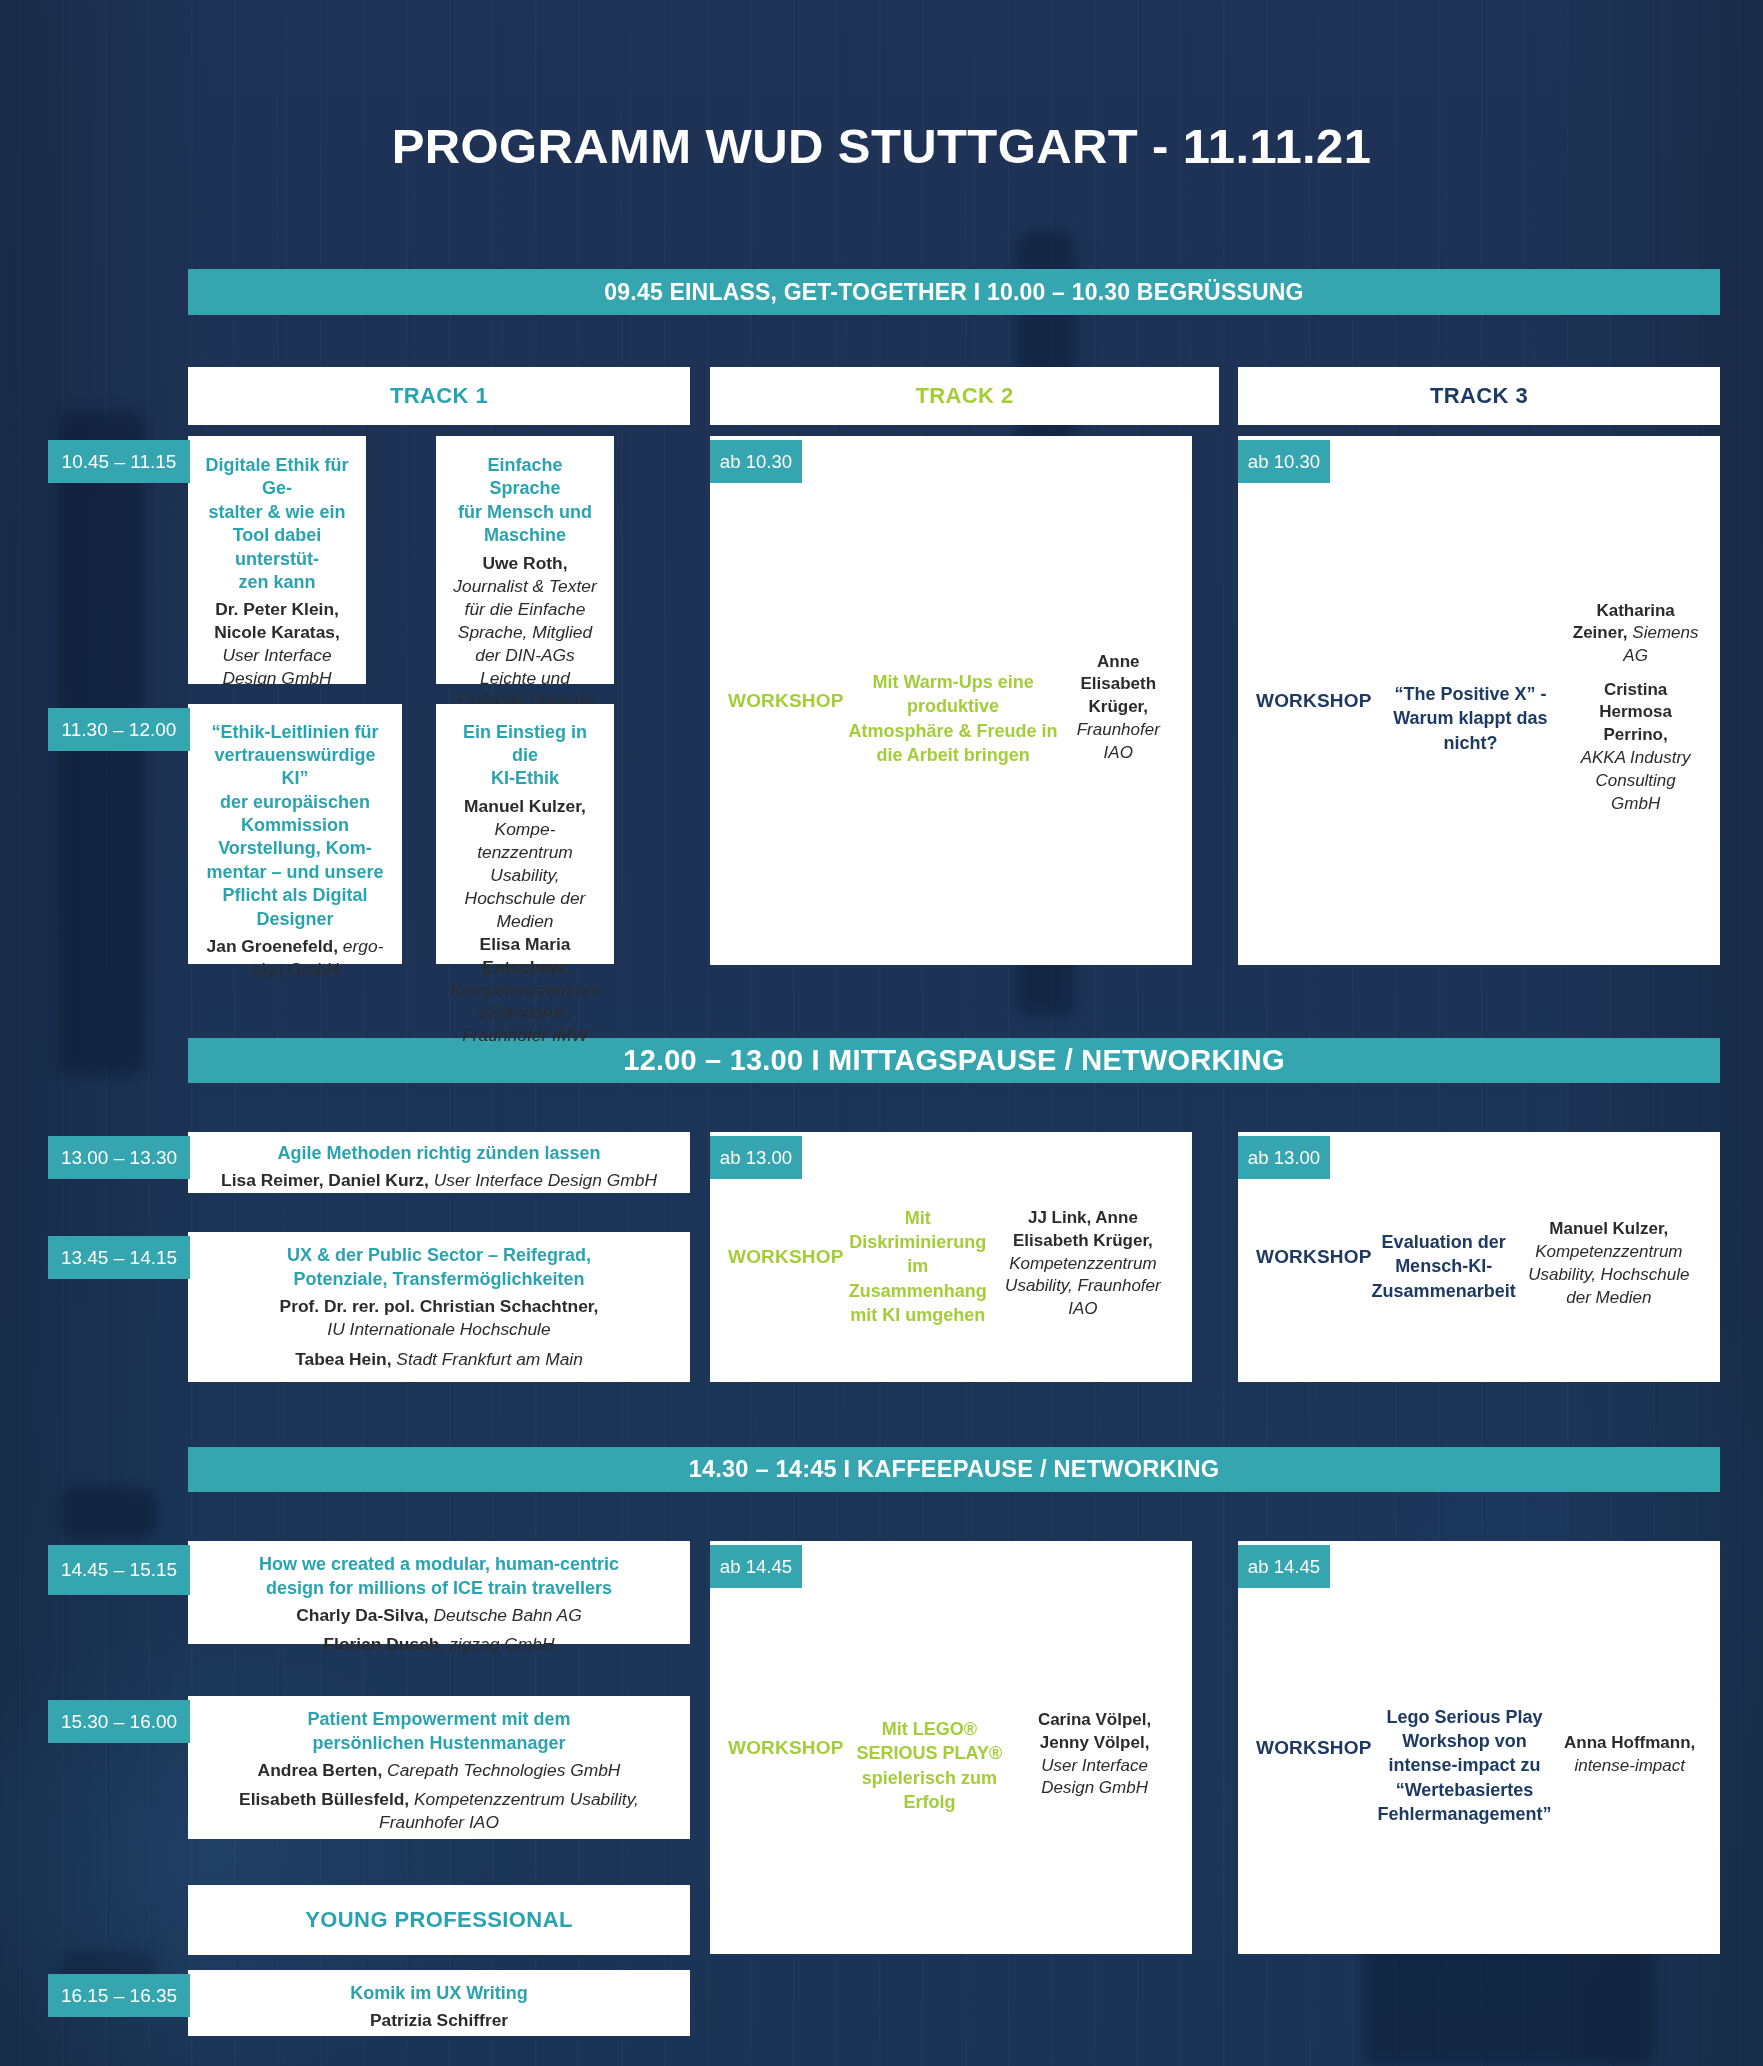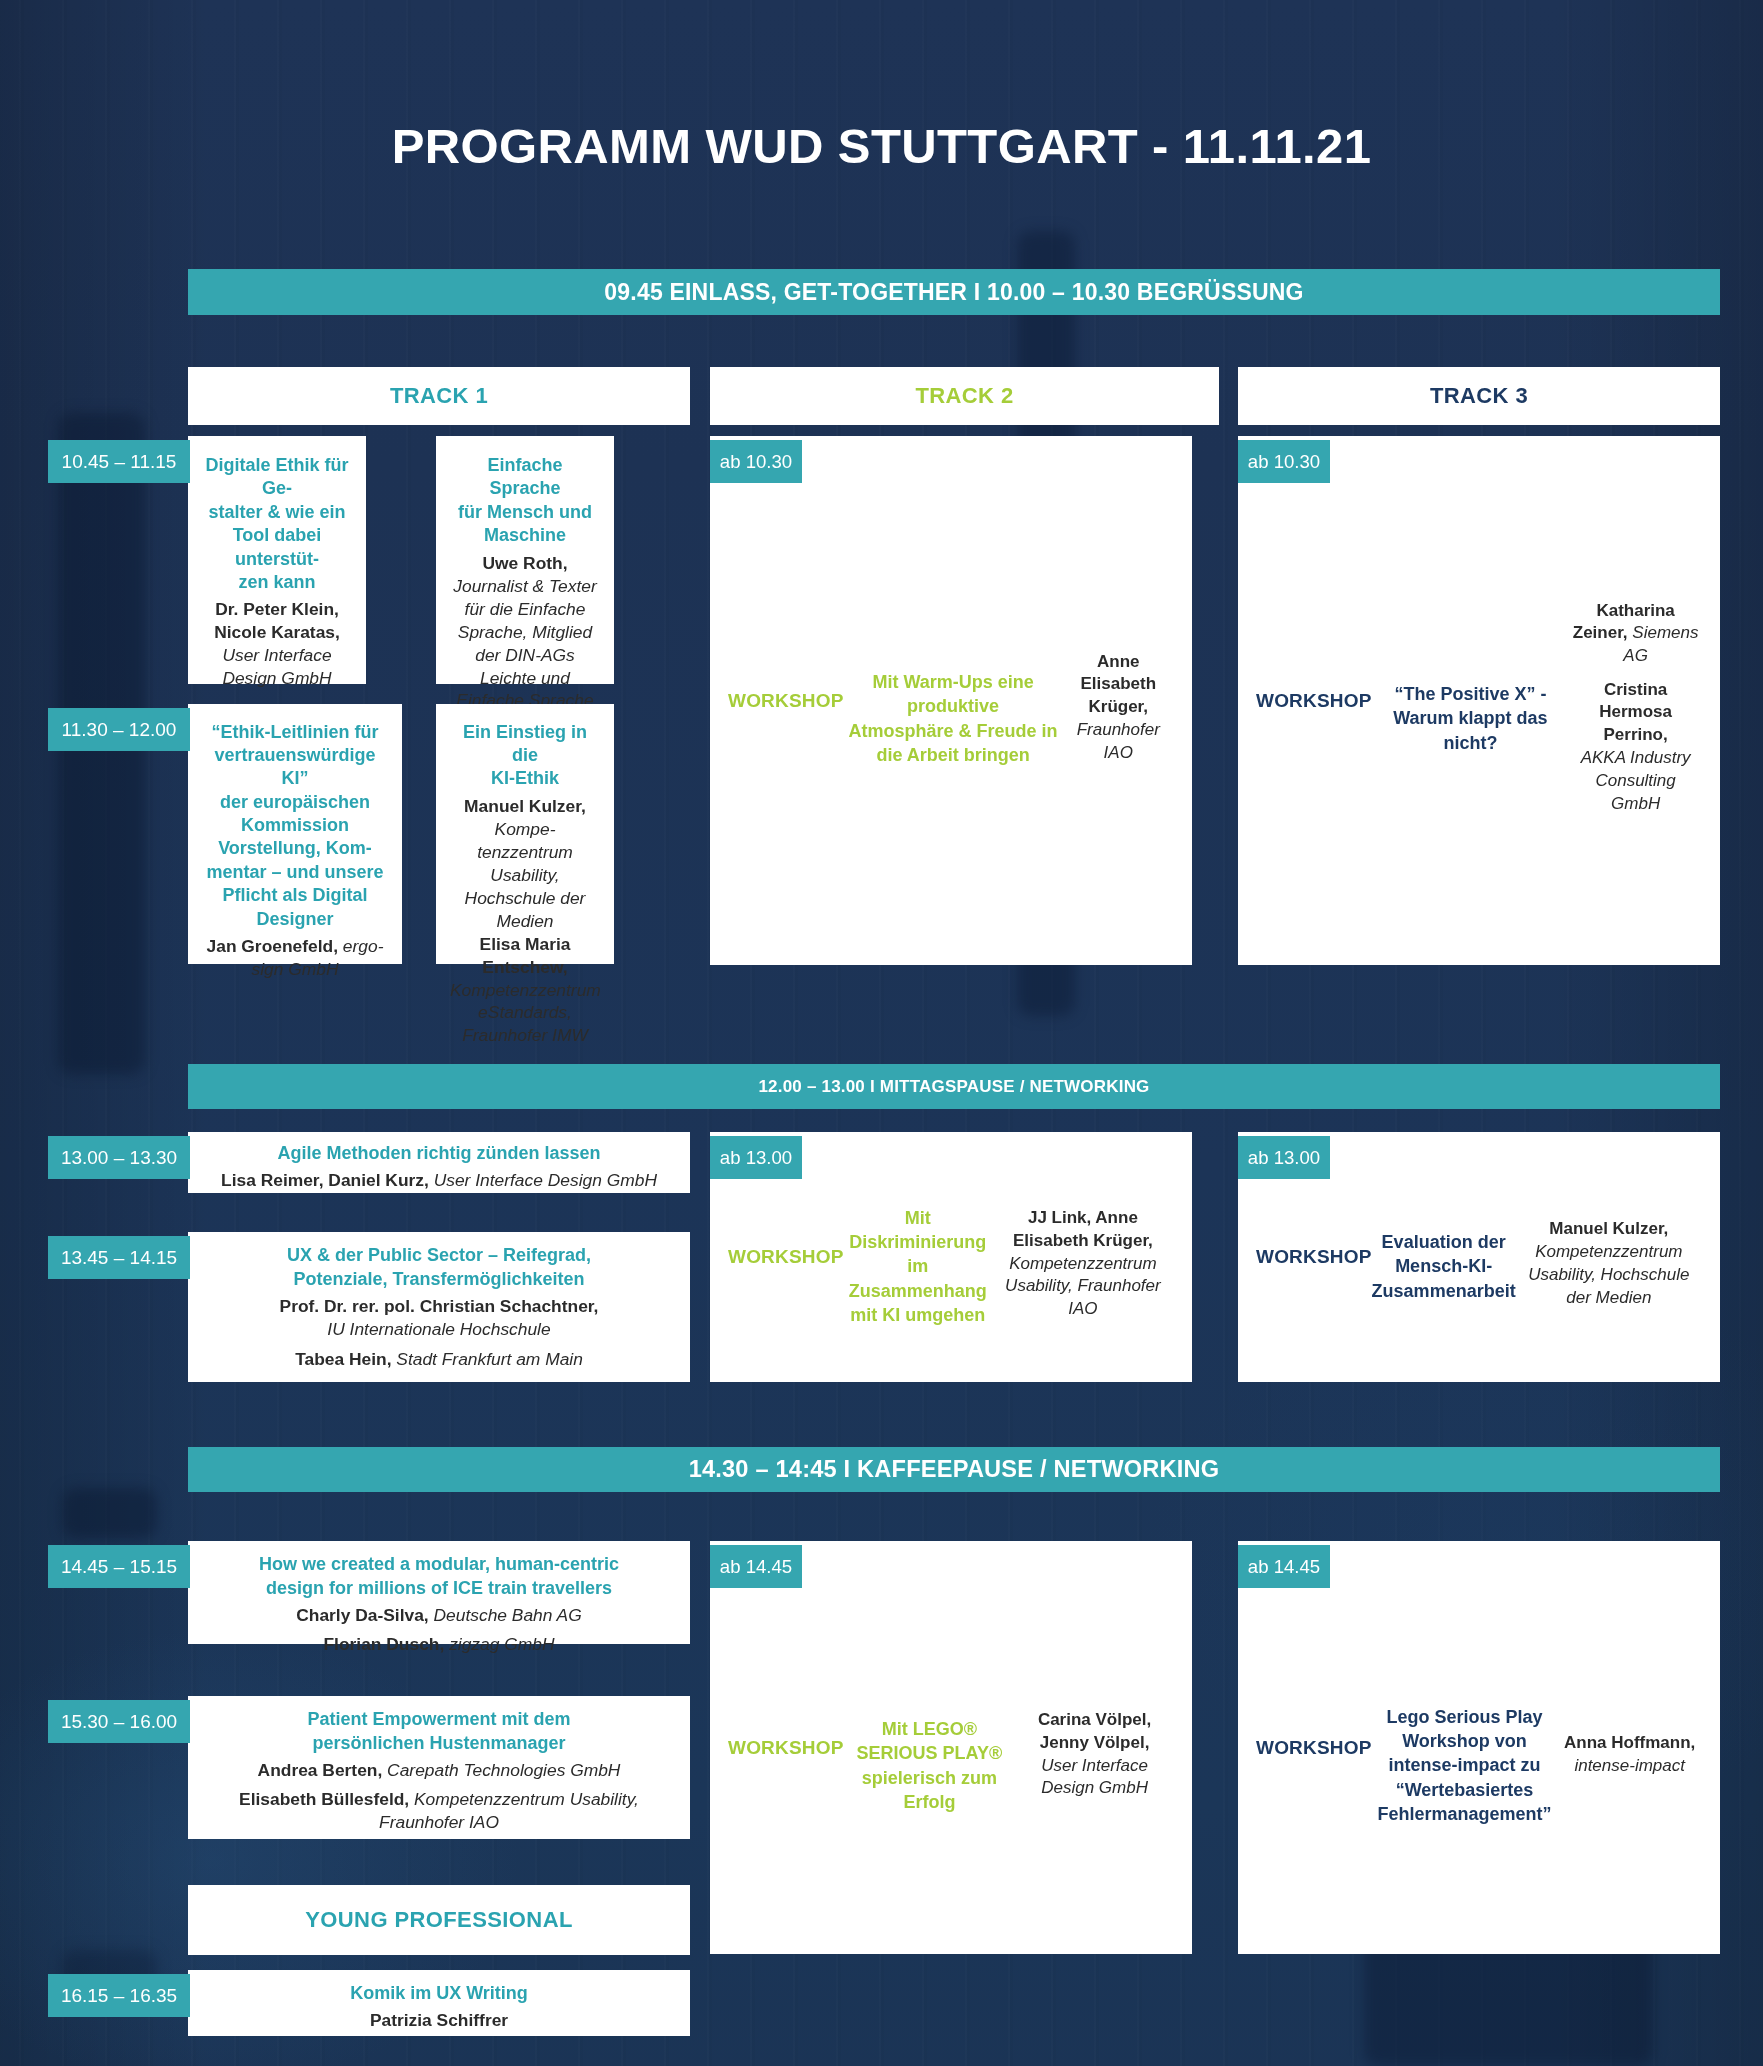--- a/index.html
+++ b/index.html
@@ -70,21 +70,21 @@
     left: 188px;
     width: 1532px;
     background: #35a6b0;
     color: #ffffff;
     font-weight: 700;
     display: flex; align-items: center; justify-content: center;
     letter-spacing: 0.2px;
     text-align: center;
   }
   .band-top    { top: 269px;  height: 46px; font-size: 23px; }
-  .band-lunch  { top: 1038px; height: 45px; font-size: 17px; margin-top: 26px; }
+  .band-lunch  { top: 1038px; height: 45px; font-size: 29px; }
   .band-coffee { top: 1447px; height: 45px; font-size: 23.6px; }
 
   
   .track-head {
     position: absolute;
     height: 58px;
     background: #ffffff;
     display: flex; align-items: center; justify-content: center;
     font-size: 22px; font-weight: 700; letter-spacing: 0.4px;
   }
@@ -281,21 +281,21 @@
   <div class="time-badge small" style="left:1238px; top:1136px; width:92px; height:43px;">ab 13.00</div>
   <div class="wcard navy" style="left:1238px; top:1132px; width:482px; height:250px;">
     <div class="wslabel">WORKSHOP</div>
     <div class="wttl" style="margin-top:19px;">Evaluation der<br>Mensch-KI-Zusammenarbeit</div>
     <div class="wspk">
       <b>Manuel Kulzer,</b>
       <i>Kompetenzzentrum Usability, Hochschule der Medien</i>
     </div>
   </div>
 
-  <div class="time-badge" style="left:48px; top:1545px; width:142px; height:43px;">14.45 – 15.15</div>
+  <div class="time-badge" style="left:48px; top:1545px; width:142px; height:50px;">14.45 – 15.15</div>
   <div class="card" style="left:188px; top:1541px; width:502px; height:103px; padding-top:12.4px;">
     <div class="ttl">How we created a modular, human-centric<br>design for millions of ICE train travellers</div>
     <div class="spk">
       <span class="line">
         <b>Charly Da-Silva,</b>
         <i>Deutsche Bahn AG</i>
       </span>
       <span class="line" style="margin-top:5.8px;">
         <b>Florian Dusch,</b>
         <i>zigzag GmbH</i>

